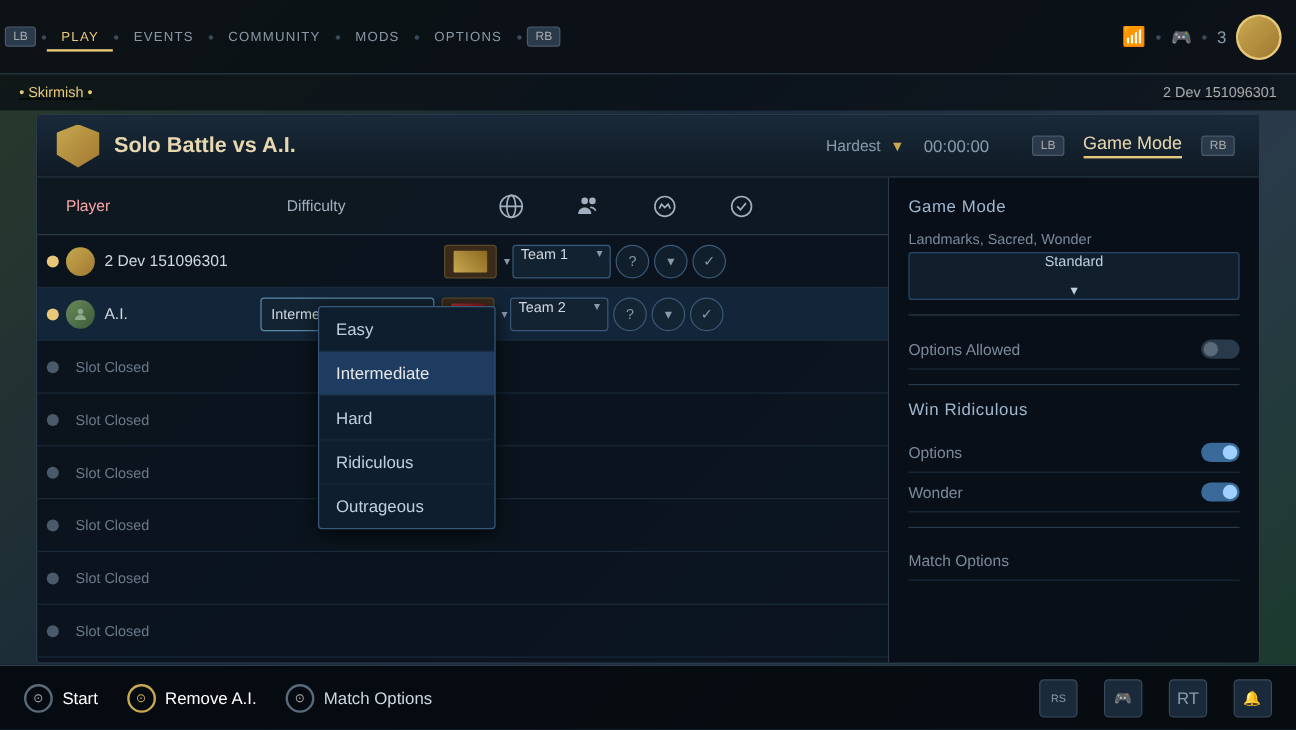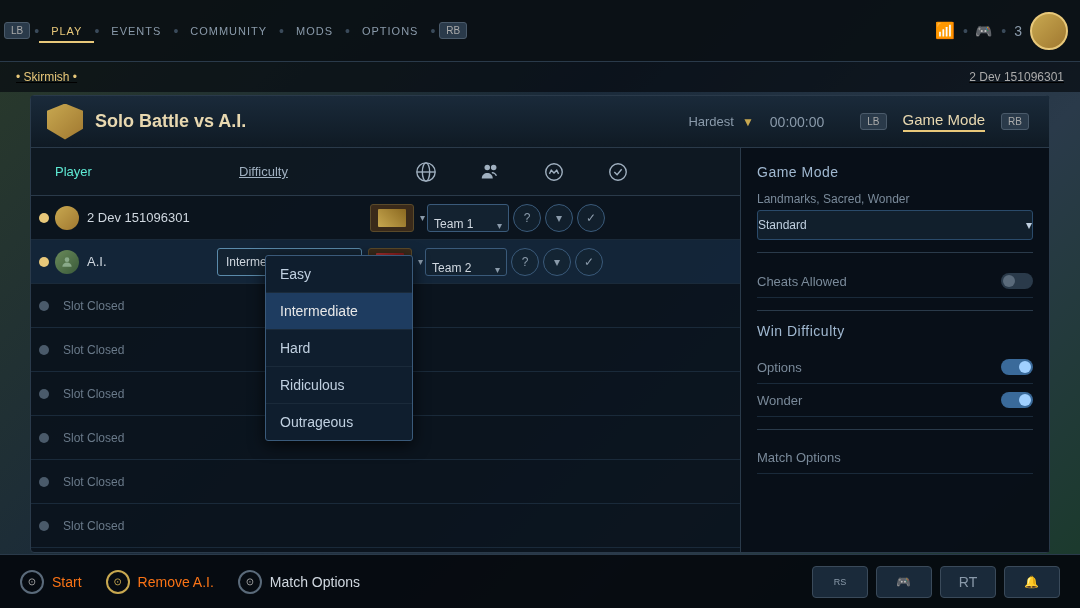--- a/index.html
+++ b/index.html
@@ -184,29 +184,28 @@
     .table-header {
       height: 48px;
       background: rgba(15, 25, 35, 0.8);
       display: flex;
       align-items: center;
       border-bottom: 1px solid #2a3a4a;
       padding: 0 8px;
     }
     .col-player {
       width: 200px;
-      color: #5eead4;
+      color: #fca5a5;
       font-size: 13px;
       padding-left: 16px;
     }
     .col-difficulty {
       width: 155px;
       color: #a0b0c0;
       font-size: 13px;
-      text-decoration: underline;
     }
     .col-icon {
       width: 64px;
       display: flex;
       align-items: center;
       justify-content: center;
     }
     .col-icon svg {
       width: 22px;
       height: 22px;
@@ -343,21 +342,21 @@
     }
 
     
     .team-dropdown {
       width: 82px;
       height: 28px;
       background: rgba(20, 35, 50, 0.9);
       border: 1px solid #3a5a7a;
       border-radius: 3px;
       display: flex;
-      align-items: flex-end;
+      align-items: flex-start;
       justify-content: space-between;
       padding: 0 6px;
       color: #d0d8e0;
       font-size: 12px;
       cursor: pointer;
       margin-left: 2px;
     }
 
     
     .action-btn {
@@ -401,31 +400,32 @@
     .settings-option {
       margin-bottom: 10px;
     }
     .settings-label {
       color: #7a8a9a;
       font-size: 12px;
       margin-bottom: 4px;
     }
     .settings-select {
       width: 100%;
-      height: 30px;
+      height: 40px;
       background: rgba(20, 35, 50, 0.8);
       border: 1px solid #2a4a6a;
       border-radius: 3px;
       color: #c0d0e0;
       font-size: 12px;
       padding: 0 0;
       display: flex;
       align-items: center;
       justify-content: space-between;
       cursor: pointer;
+      flex-direction: column;
     }
 
     .toggle-row {
       display: flex;
       align-items: center;
       justify-content: space-between;
       padding: 8px 0;
       border-bottom: 1px solid #1a2a3a;
     }
     .toggle-label {
@@ -506,42 +506,43 @@
       justify-content: center;
       font-size: 10px;
       color: #aaa;
       flex-shrink: 0;
     }
     .btn-badge.gold {
       border-color: #c8a850;
       color: #c8a850;
     }
     .btn-label {
-      color: #f97316;
+      color: #ffffff;
       font-size: 14px;
     }
 
     .bottom-right {
       margin-left: auto;
       display: flex;
       align-items: center;
       gap: 8px;
     }
     .bottom-icon-btn {
-      width: 56px;
+      width: 32px;
       height: 32px;
       border-radius: 4px;
       background: #1a2a3a;
       border: 1px solid #3a4a5a;
       display: flex;
       align-items: center;
       justify-content: center;
       font-size: 12px;
       color: #8a9aaa;
       cursor: pointer;
+      margin-left: 14px;
     }
 
     
     .match-options-text {
       color: #d0d8e0;
       font-size: 14px;
     }
   </style>
 </head>
 <body>
@@ -737,27 +738,27 @@
         <div class="settings-label">Landmarks, Sacred, Wonder</div>
         <div class="settings-select">
           <span>Standard</span>
           <span>▾</span>
         </div>
       </div>
 
       <div class="section-divider"></div>
 
       <div class="toggle-row">
-        <span class="toggle-label">Cheats Allowed</span>
+        <span class="toggle-label">Options Allowed</span>
         <div class="toggle-off"></div>
       </div>
 
       <div class="section-divider"></div>
 
-      <div class="settings-group-title" style="margin-top:8px;">Win Difficulty</div>
+      <div class="settings-group-title" style="margin-top:8px;">Win Ridiculous</div>
 
 
       <div class="toggle-row">
         <span class="toggle-label">Options</span>
         <div class="toggle-on"></div>
       </div>
 
       <div class="toggle-row">
         <span class="toggle-label">Wonder</span>
         <div class="toggle-on"></div>

